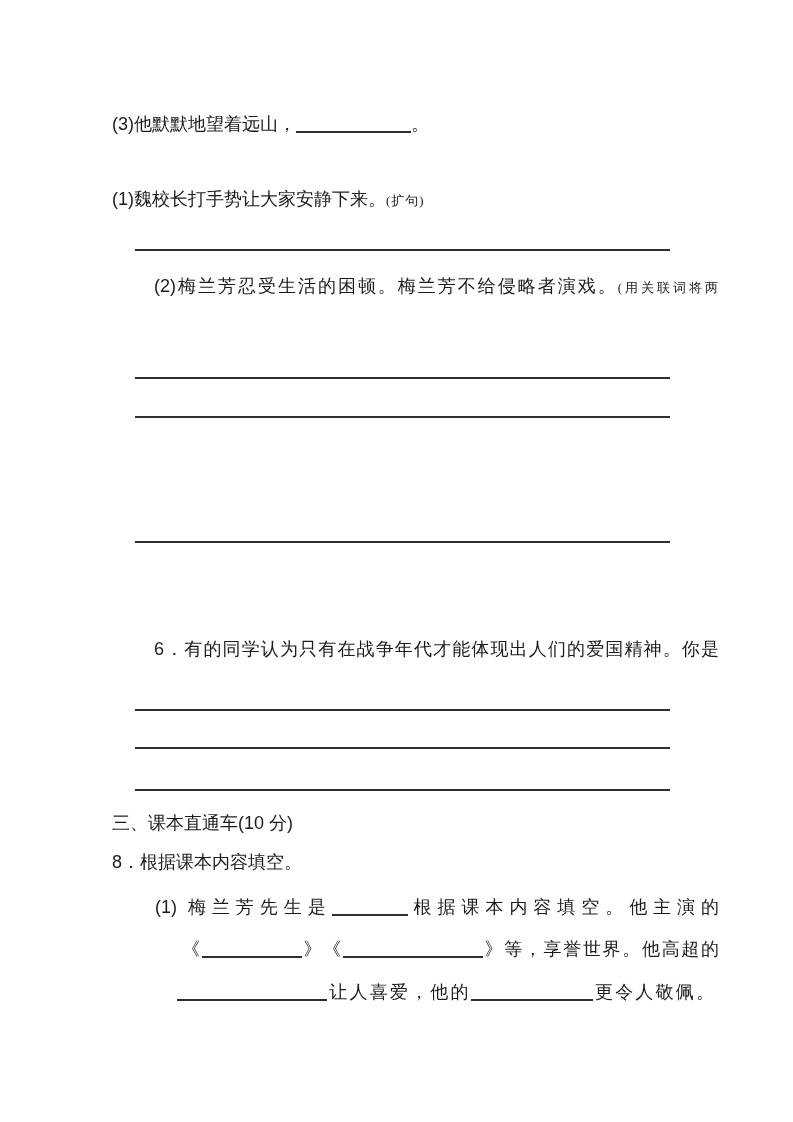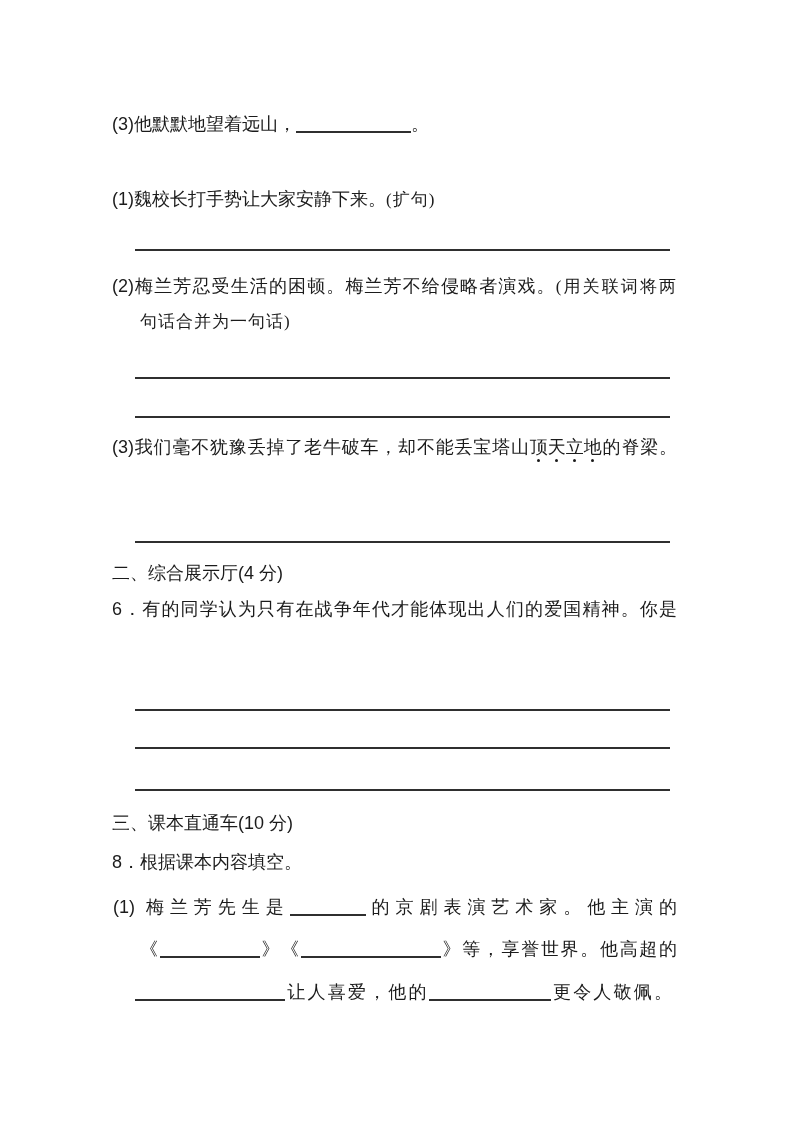--- a/index.html
+++ b/index.html
@@ -16,24 +16,25 @@
     position:absolute;
     font-size:18px;
     line-height:26px;
     white-space:nowrap;
     color:#1b1b1b;
   }
   .just{
     white-space:normal;
     text-align:justify;
     text-align-last:justify;
+    margin-left:42px;
   }
   .kaiti{
     font-family:"Liberation Serif","DejaVu Serif",serif;
-    font-size:17px;
+    font-size:13px;
     letter-spacing:1px;
   }
   .blank{
     display:inline-block;
     border-bottom:2px solid #2f2f2f;
     height:18px;
     vertical-align:-3px;
   }
   .answer-line{
     position:absolute;
@@ -70,56 +71,47 @@
   <div class="line" style="top:186px;left:112px">
     <span>(1)魏校长打手势让大家安静下来。</span><span class="kaiti">(扩句)</span>
   </div>
 
   <div class="answer-line" style="top:249px"></div>
 
   <div class="line just" style="top:273px;left:112px;width:565px">
     <span>(2)梅兰芳忍受生活的困顿。梅兰芳不给侵略者演戏。</span><span class="kaiti">(用关联词将两</span>
   </div>
 
-  <div class="line" style="top:308px;left:140px">
-    <span class="kaiti">句话合并为一句话)</span>
-  </div>
 
   <div class="answer-line" style="top:377px"></div>
   <div class="answer-line" style="top:416px"></div>
 
-  <div class="line just" style="top:434px;left:112px;width:565px">
-    <span>(3)我们毫不犹豫丢掉了老牛破车，却不能丢宝塔山</span><span><span class="em-char">顶</span><span class="em-char">天</span><span class="em-char">立</span><span class="em-char">地</span></span><span>的脊梁。</span>
-  </div>
 
 
   <div class="answer-line" style="top:541px"></div>
 
-  <div class="line" style="top:560px;left:112px">
-    <span>二、综合展示厅(4 分)</span>
-  </div>
 
-  <div class="line just" style="top:596px;left:112px;width:565px">
+  <div class="line just" style="top:636px;left:112px;width:565px">
     <span>6．有的同学认为只有在战争年代才能体现出人们的爱国精神。你是</span>
   </div>
 
   <div class="answer-line" style="top:709px"></div>
   <div class="answer-line" style="top:747px"></div>
   <div class="answer-line" style="top:789px"></div>
 
   <div class="line" style="top:810px;left:112px">
     <span>三、课本直通车(10 分)</span>
   </div>
 
   <div class="line" style="top:849px;left:112px">
     <span>8．根据课本内容填空。</span>
   </div>
 
   <div class="line just" style="top:894px;left:113px;width:564px">
-    <span>(1) 梅兰芳先生是</span><span class="blank" style="width:76px"></span><span>的京剧表演艺术家。他主演的</span>
+    <span>(1) 梅兰芳先生是</span><span class="blank" style="width:76px"></span><span>根据课本内容填空。他主演的</span>
   </div>
 
   <div class="line just" style="top:979px;left:135px;width:537px">
     <span class="blank" style="width:150px"></span><span>让人喜爱，他的</span><span class="blank" style="width:122px"></span><span>更令人敬佩。</span>
   </div>
 
   <div class="line just" style="top:936px;left:140px;width:537px">
     <span>《</span><span class="blank" style="width:100px"></span><span>》《</span><span class="blank" style="width:140px"></span><span>》等，享誉世界。他高超的</span>
   </div>
 

